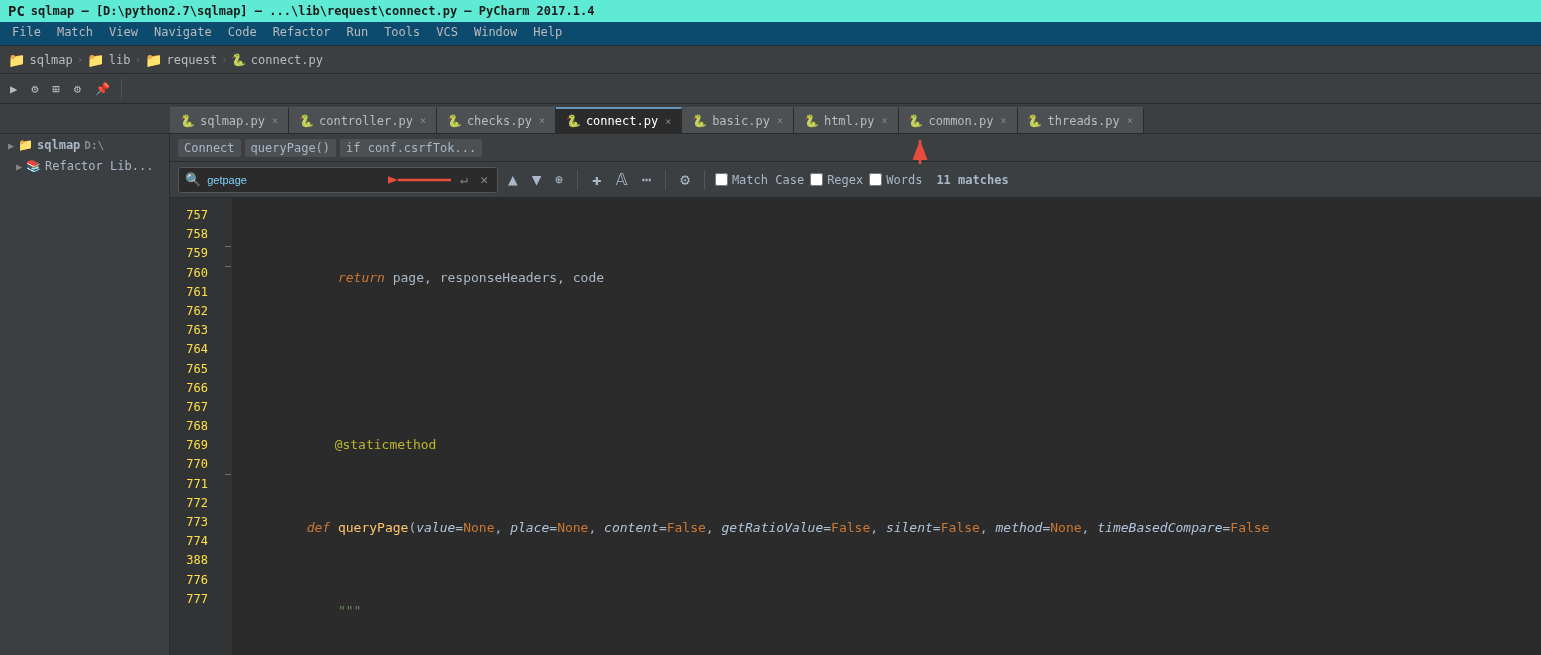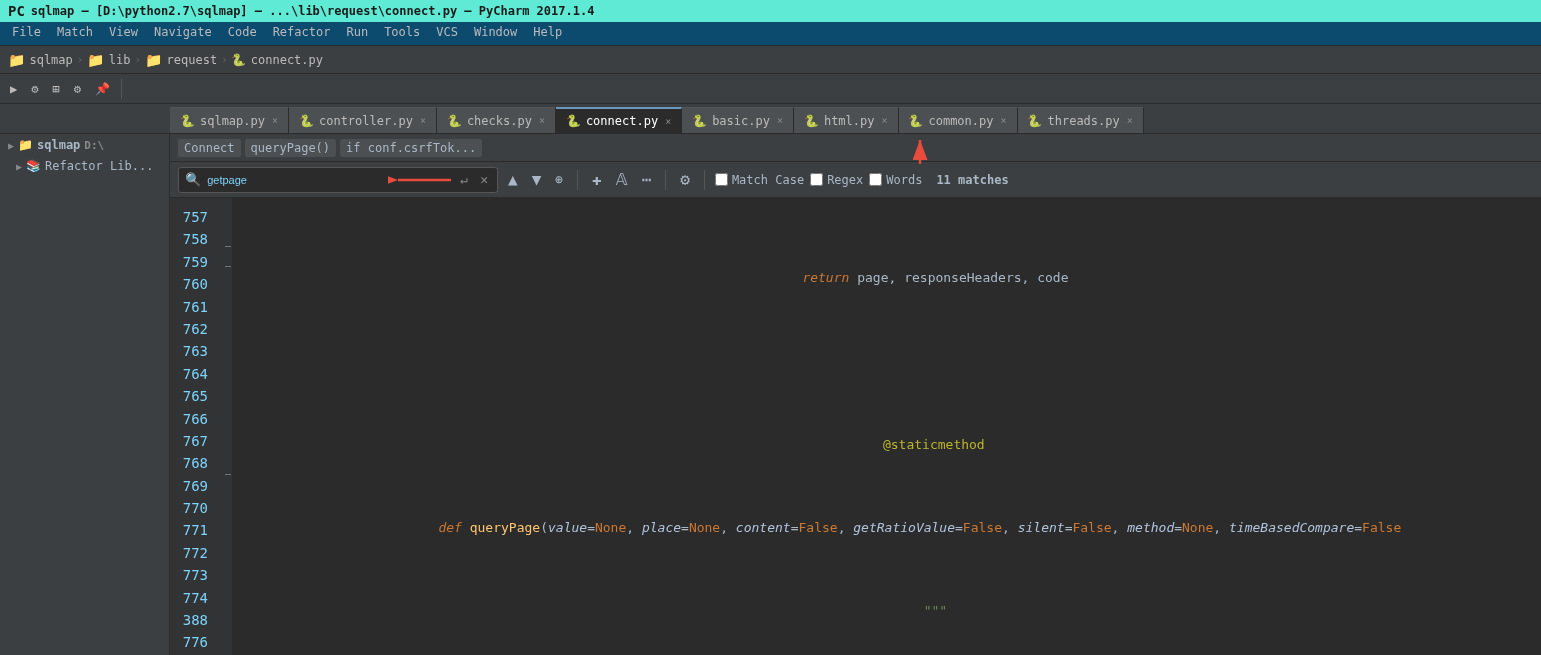--- a/index.html
+++ b/index.html
@@ -250,39 +250,38 @@
     .code-content {
       flex: 1;
       overflow: auto;
       display: flex;
     }
     .line-numbers {
       background: #313335;
       padding: 8px 0;
       min-width: 50px;
       text-align: right;
-      color: #7dd3fc;
-      font-size: 14px;
+      color: #fde047;
+      font-size: 12px;
       line-height: 1.6;
       user-select: none;
       flex-shrink: 0;
     }
     .line-numbers span {
       display: block;
       padding-right: 12px;
       padding-left: 8px;
     }
     .code-lines {
       flex: 1;
       padding: 8px 8px 8px 12px;
       font-size: 13px;
       line-height: 1.6;
       white-space: pre;
       overflow-x: auto;
-      text-align: center;
     }
     .code-line { display: block; min-height: 20.8px; }
 
     
     .kw { color: #cc7832; font-style: italic; }
     .fn { color: #ffc66d; }
     .param-name { color: #b0c4de; font-style: italic; }
     .str { color: #6a8759; }
     .op { color: #a9b7c6; }
     .decorator { color: #bbb529; margin-left: 28px; }

